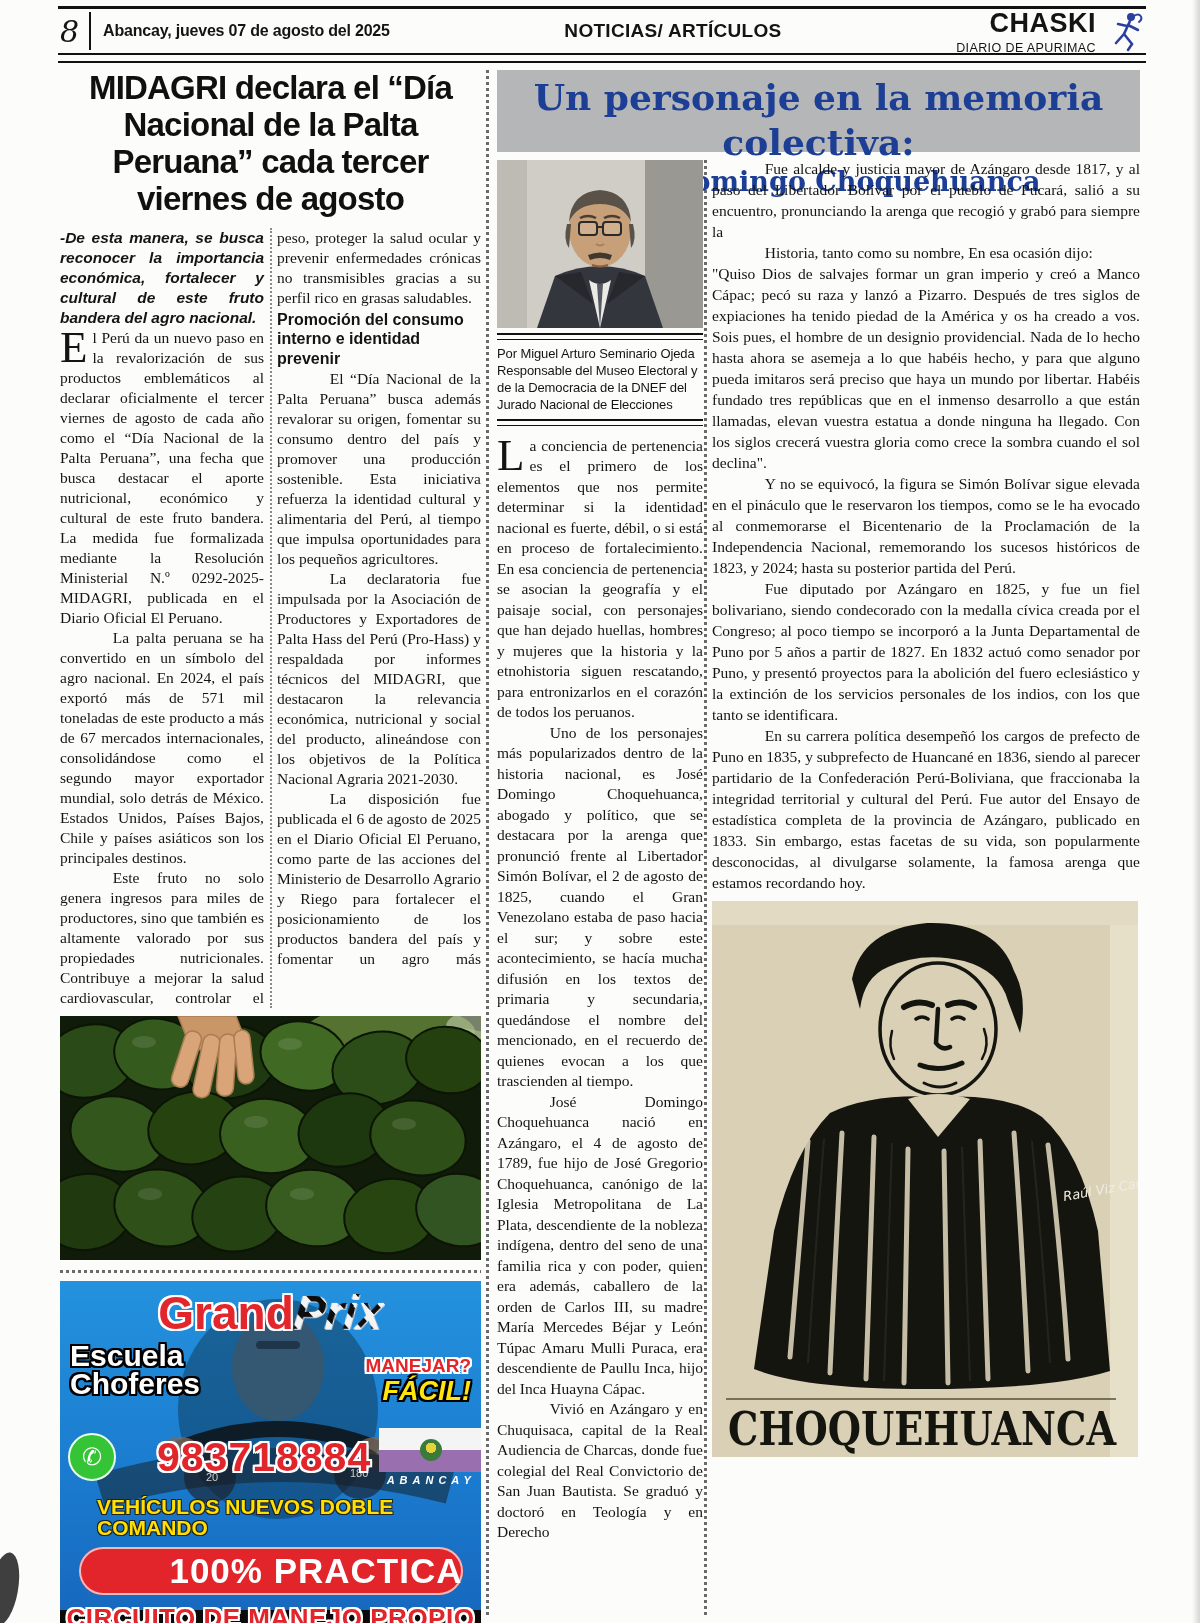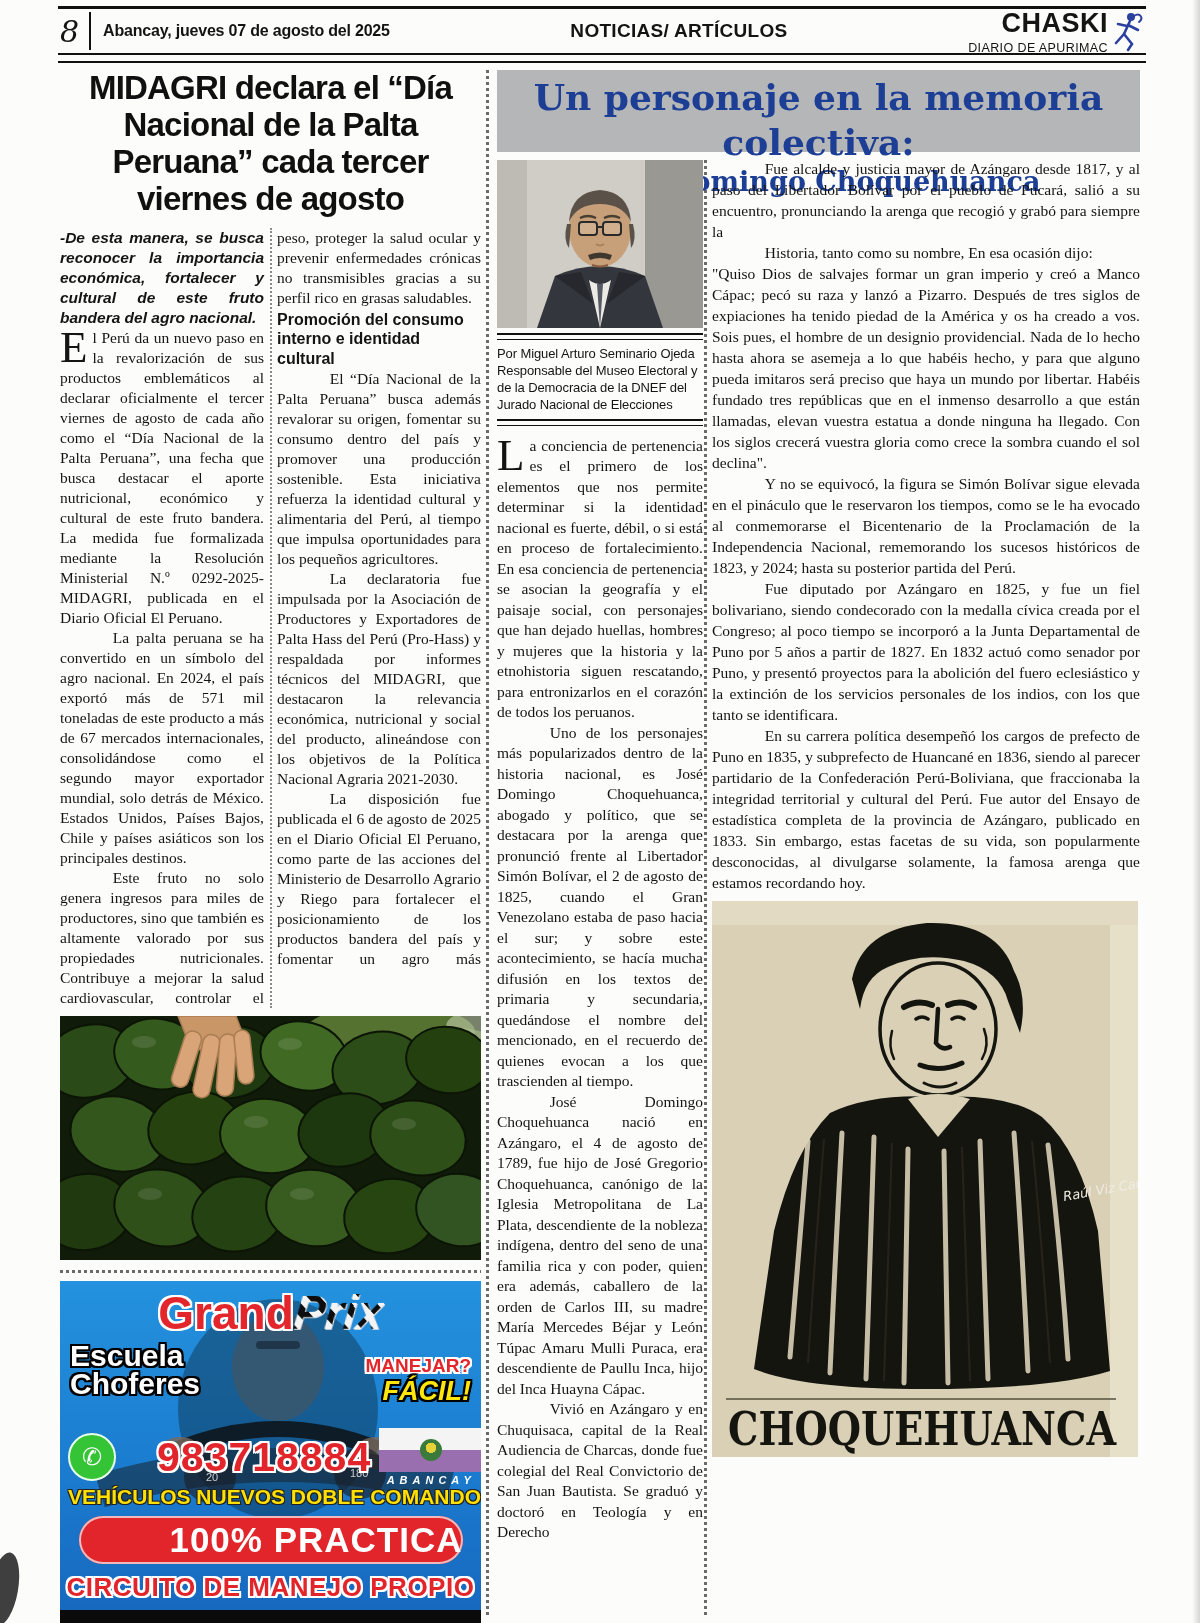--- a/index.html
+++ b/index.html
@@ -7,21 +7,21 @@
         font-family:"Liberation Serif",serif;color:#141414;}
 
   
   .hdr{position:absolute;left:58px;right:54px;top:6px;}
   .hdr-topline{height:3px;background:#111;}
   .hdr-row{display:flex;align-items:center;height:44px;}
   .pg-num{font:italic 400 30px "DejaVu Serif",serif;padding:0 10px 0 2px;}
   .hdr-sep{width:2px;height:38px;background:#111;margin-right:12px;}
   .hdr-date{font:600 16px "Liberation Sans",sans-serif;letter-spacing:-0.2px;}
   .hdr-center{flex:1;text-align:center;font:700 19px "Liberation Sans",sans-serif;letter-spacing:0.3px;}
-  .hdr-right{display:flex;align-items:center;gap:2px;}
+  .hdr-right{display:flex;align-items:center;gap:14px;}
   .brand{text-align:right;line-height:1;}
   .brand-name{font:800 27px "Liberation Sans",sans-serif;letter-spacing:0.5px;}
   .brand-sub{font:400 12.5px "Liberation Sans",sans-serif;letter-spacing:0.4px;margin-top:2px;}
   .hdr-botline{height:6px;border-top:2px solid #111;border-bottom:2px solid #111;}
 
   
   .vdot{position:absolute;width:3px;background:repeating-linear-gradient(180deg,#6a6a6a 0 3px,transparent 3px 6px);}
   .hdot{height:3px;background:repeating-linear-gradient(90deg,#6a6a6a 0 3px,transparent 3px 6px);}
   .drule{height:4px;border-top:2px solid #111;border-bottom:1px solid #111;}
 
@@ -62,22 +62,22 @@
   .tag-a{font:italic 900 27px/1.1 "Liberation Sans",sans-serif;color:#ffe70c;}
   .ad-phone-row{display:flex;align-items:center;gap:8px;padding:22px 8px 0 8px;}
   .wa{width:44px;height:44px;border-radius:50%;background:#35c435;border:2px solid #e8ffe8;
       display:flex;align-items:center;justify-content:center;color:#fff;font-size:24px;flex:none;}
   .phone{font:900 41px/1 "Liberation Sans",sans-serif;color:#e2252b;letter-spacing:1px;margin-left:33px;}
   .flagbox{margin-left:auto;text-align:center;}
   .flag{width:104px;height:44px;position:relative;background:linear-gradient(180deg,#f4f4f4 0 50%,#9a6fb0 50% 100%);}
   .crest{position:absolute;left:50%;top:50%;transform:translate(-50%,-50%);width:22px;height:22px;border-radius:50%;
          background:radial-gradient(circle at 50% 40%,#e8d23a 0 30%,#3a7a3a 31% 100%);}
   .city{font:italic 800 11px "Liberation Sans",sans-serif;color:#fff;letter-spacing:5px;margin-top:2px;}
-  .ad-feature{font:800 21px/1 "Liberation Sans",sans-serif;color:#ffe000;text-align:right;
-              text-shadow:1px 1px 0 #222,-1px 1px 0 #222,1px -1px 0 #222,-1px -1px 0 #222;}
+  .ad-feature{font:800 21px/1 "Liberation Sans",sans-serif;color:#ffe000;text-align:left;margin-top:10px;
+              text-shadow:1px 1px 0 #222,-1px 1px 0 #222,1px -1px 0 #222,-1px -1px 0 #222;padding-left:37px;}
   .ad-pill{margin:9px auto 0 auto;width:384px;background:#e2252b;border-radius:24px;
            box-shadow:0 0 0 2px #f0b9bb inset;text-align:right;padding:6px 0 7px 0;}
   .ad-pill span{font:900 35px/1 "Liberation Sans",sans-serif;color:#fff;letter-spacing:1px;}
   .ad-footer{font:900 26px/1 "Liberation Sans",sans-serif;color:#e2252b;text-align:center;margin-top:10px;letter-spacing:0.5px;}
   .ad-bar{position:absolute;left:0;right:0;bottom:0;height:13px;background:#0a0a0a;}
 
   
   .right-art{position:absolute;left:497px;top:70px;width:643px;}
   .r-head{height:82px;background:#b5b6b8;color:#1c3e94;text-align:center;
           font-family:"DejaVu Serif",serif;font-weight:700;padding-top:5px;box-sizing:border-box;}
@@ -130,21 +130,21 @@
   </header>
 
   <section class="left-art">
     <h1>MIDAGRI declara el “Día Nacional de la Palta Peruana” cada tercer viernes de agosto</h1>
 
     <div class="left-body">
       <p class="intro">-De esta manera, se busca reconocer la importancia económica, fortalecer y cultural de este fruto bandera del agro nacional.</p>
       <p class="dc">El Perú da un nuevo paso en la revalorización de sus productos emblemáticos al declarar oficialmente el tercer viernes de agosto de cada año como el “Día Nacional de la Palta Peruana”, una fecha que busca destacar el aporte nutricional, económico y cultural de este fruto bandera. La medida fue formalizada mediante la Resolución Ministerial N.º 0292-2025-MIDAGRI, publicada en el Diario Oficial El Peruano.</p>
       <p class="in">La palta peruana se ha convertido en un símbolo del agro nacional. En 2024, el país exportó más de 571 mil toneladas de este producto a más de 67 mercados internacionales, consolidándose como el segundo mayor exportador mundial, solo detrás de México. Estados Unidos, Países Bajos, Chile y países asiáticos son los principales destinos.</p>
       <p class="in">Este fruto no solo genera ingresos para miles de productores, sino que también es altamente valorado por sus propiedades nutricionales. Contribuye a mejorar la salud cardiovascular, controlar el peso, proteger la salud ocular y prevenir enfermedades crónicas no transmisibles gracias a su perfil rico en grasas saludables.</p>
-      <p class="subhead">Promoción del consumo interno e identidad cultural</p>
+      <p class="subhead">Promoción del consumo interno e identidad prevenir</p>
       <p class="in">El “Día Nacional de la Palta Peruana” busca además revalorar su origen, fomentar su consumo dentro del país y promover una producción sostenible. Esta iniciativa refuerza la identidad cultural y alimentaria del Perú, al tiempo que impulsa oportunidades para los pequeños agricultores.</p>
       <p class="in">La declaratoria fue impulsada por la Asociación de Productores y Exportadores de Palta Hass del Perú (Pro-Hass) y respaldada por informes técnicos del MIDAGRI, que destacaron la relevancia económica, nutricional y social del producto, alineándose con los objetivos de la Política Nacional Agraria 2021-2030.</p>
       <p class="in">La disposición fue publicada el 6 de agosto de 2025 en el Diario Oficial El Peruano, como parte de las acciones del Ministerio de Desarrollo Agrario y Riego para fortalecer el posicionamiento de los productos bandera del país y fomentar un agro más competitivo, saludable y sostenible.</p>
     </div>
 
     <figure class="avocado-fig">
       <svg width="421" height="244" viewBox="0 0 421 244">
         <rect width="421" height="244" fill="#101c09"></rect>
         <ellipse cx="330" cy="16" rx="85" ry="28" fill="#6c8f3f" opacity="0.75"></ellipse>
         <ellipse cx="398" cy="34" rx="42" ry="22" fill="#86a856" opacity="0.6"></ellipse>

